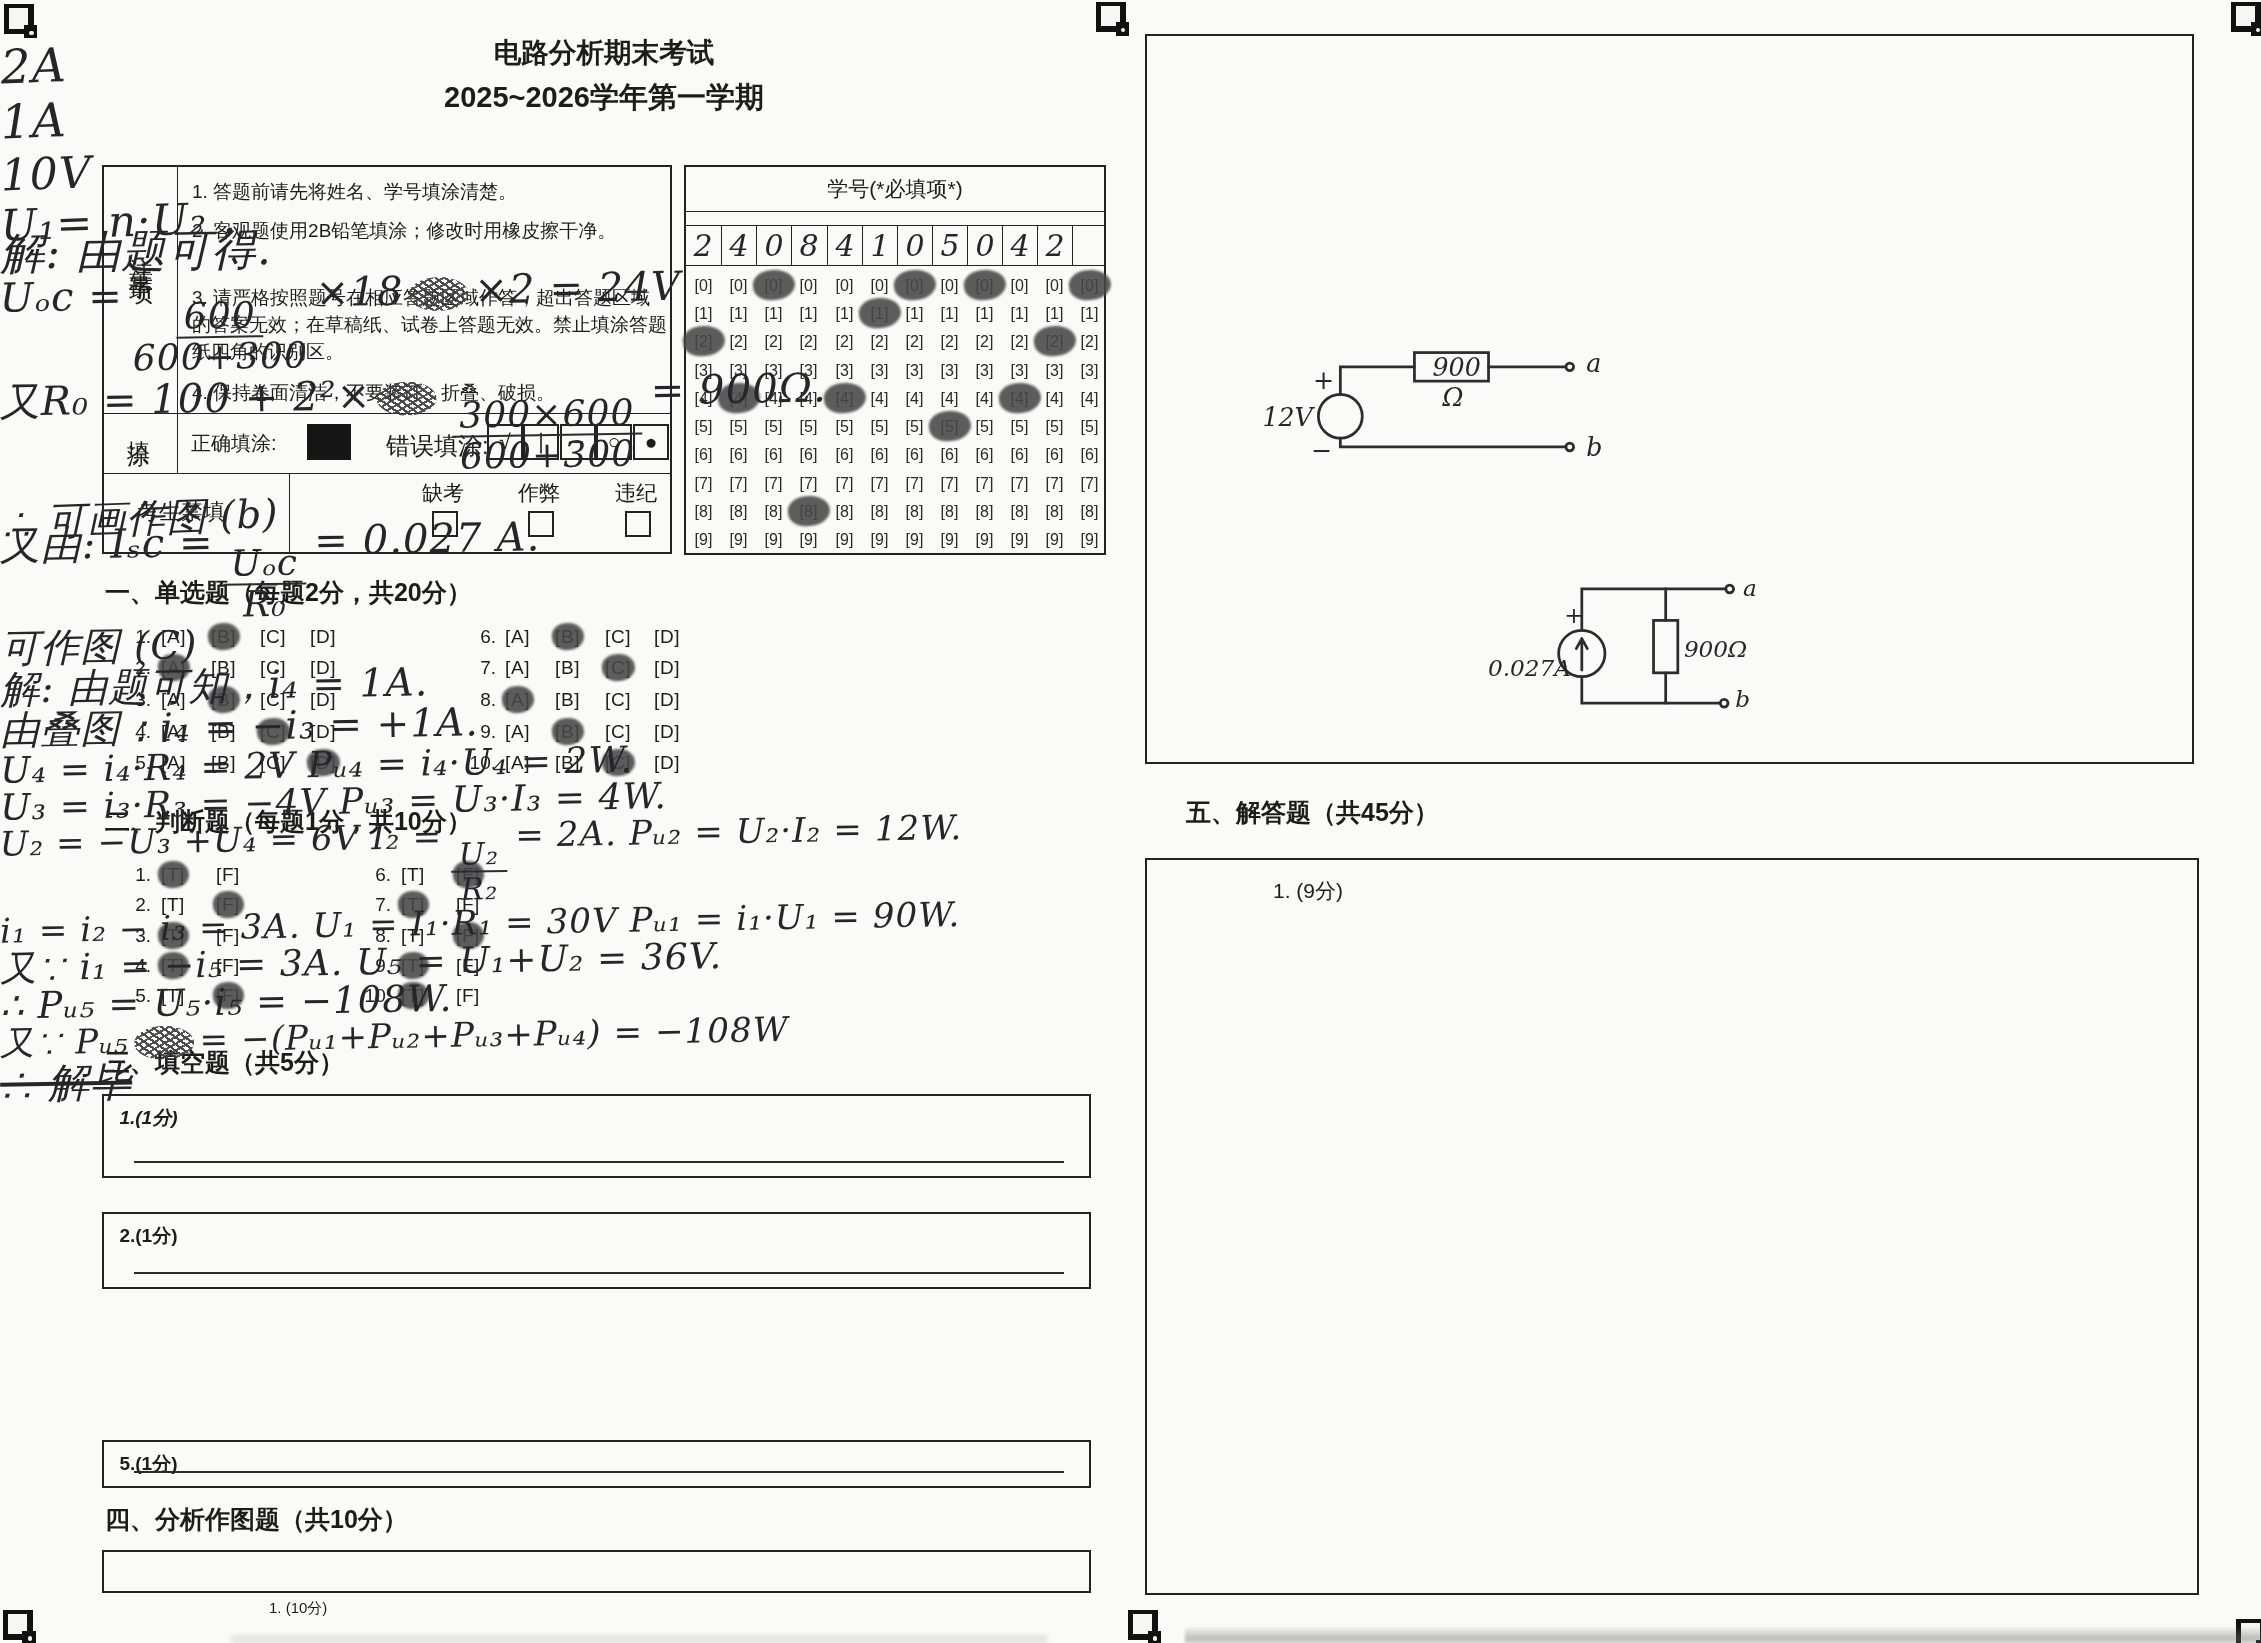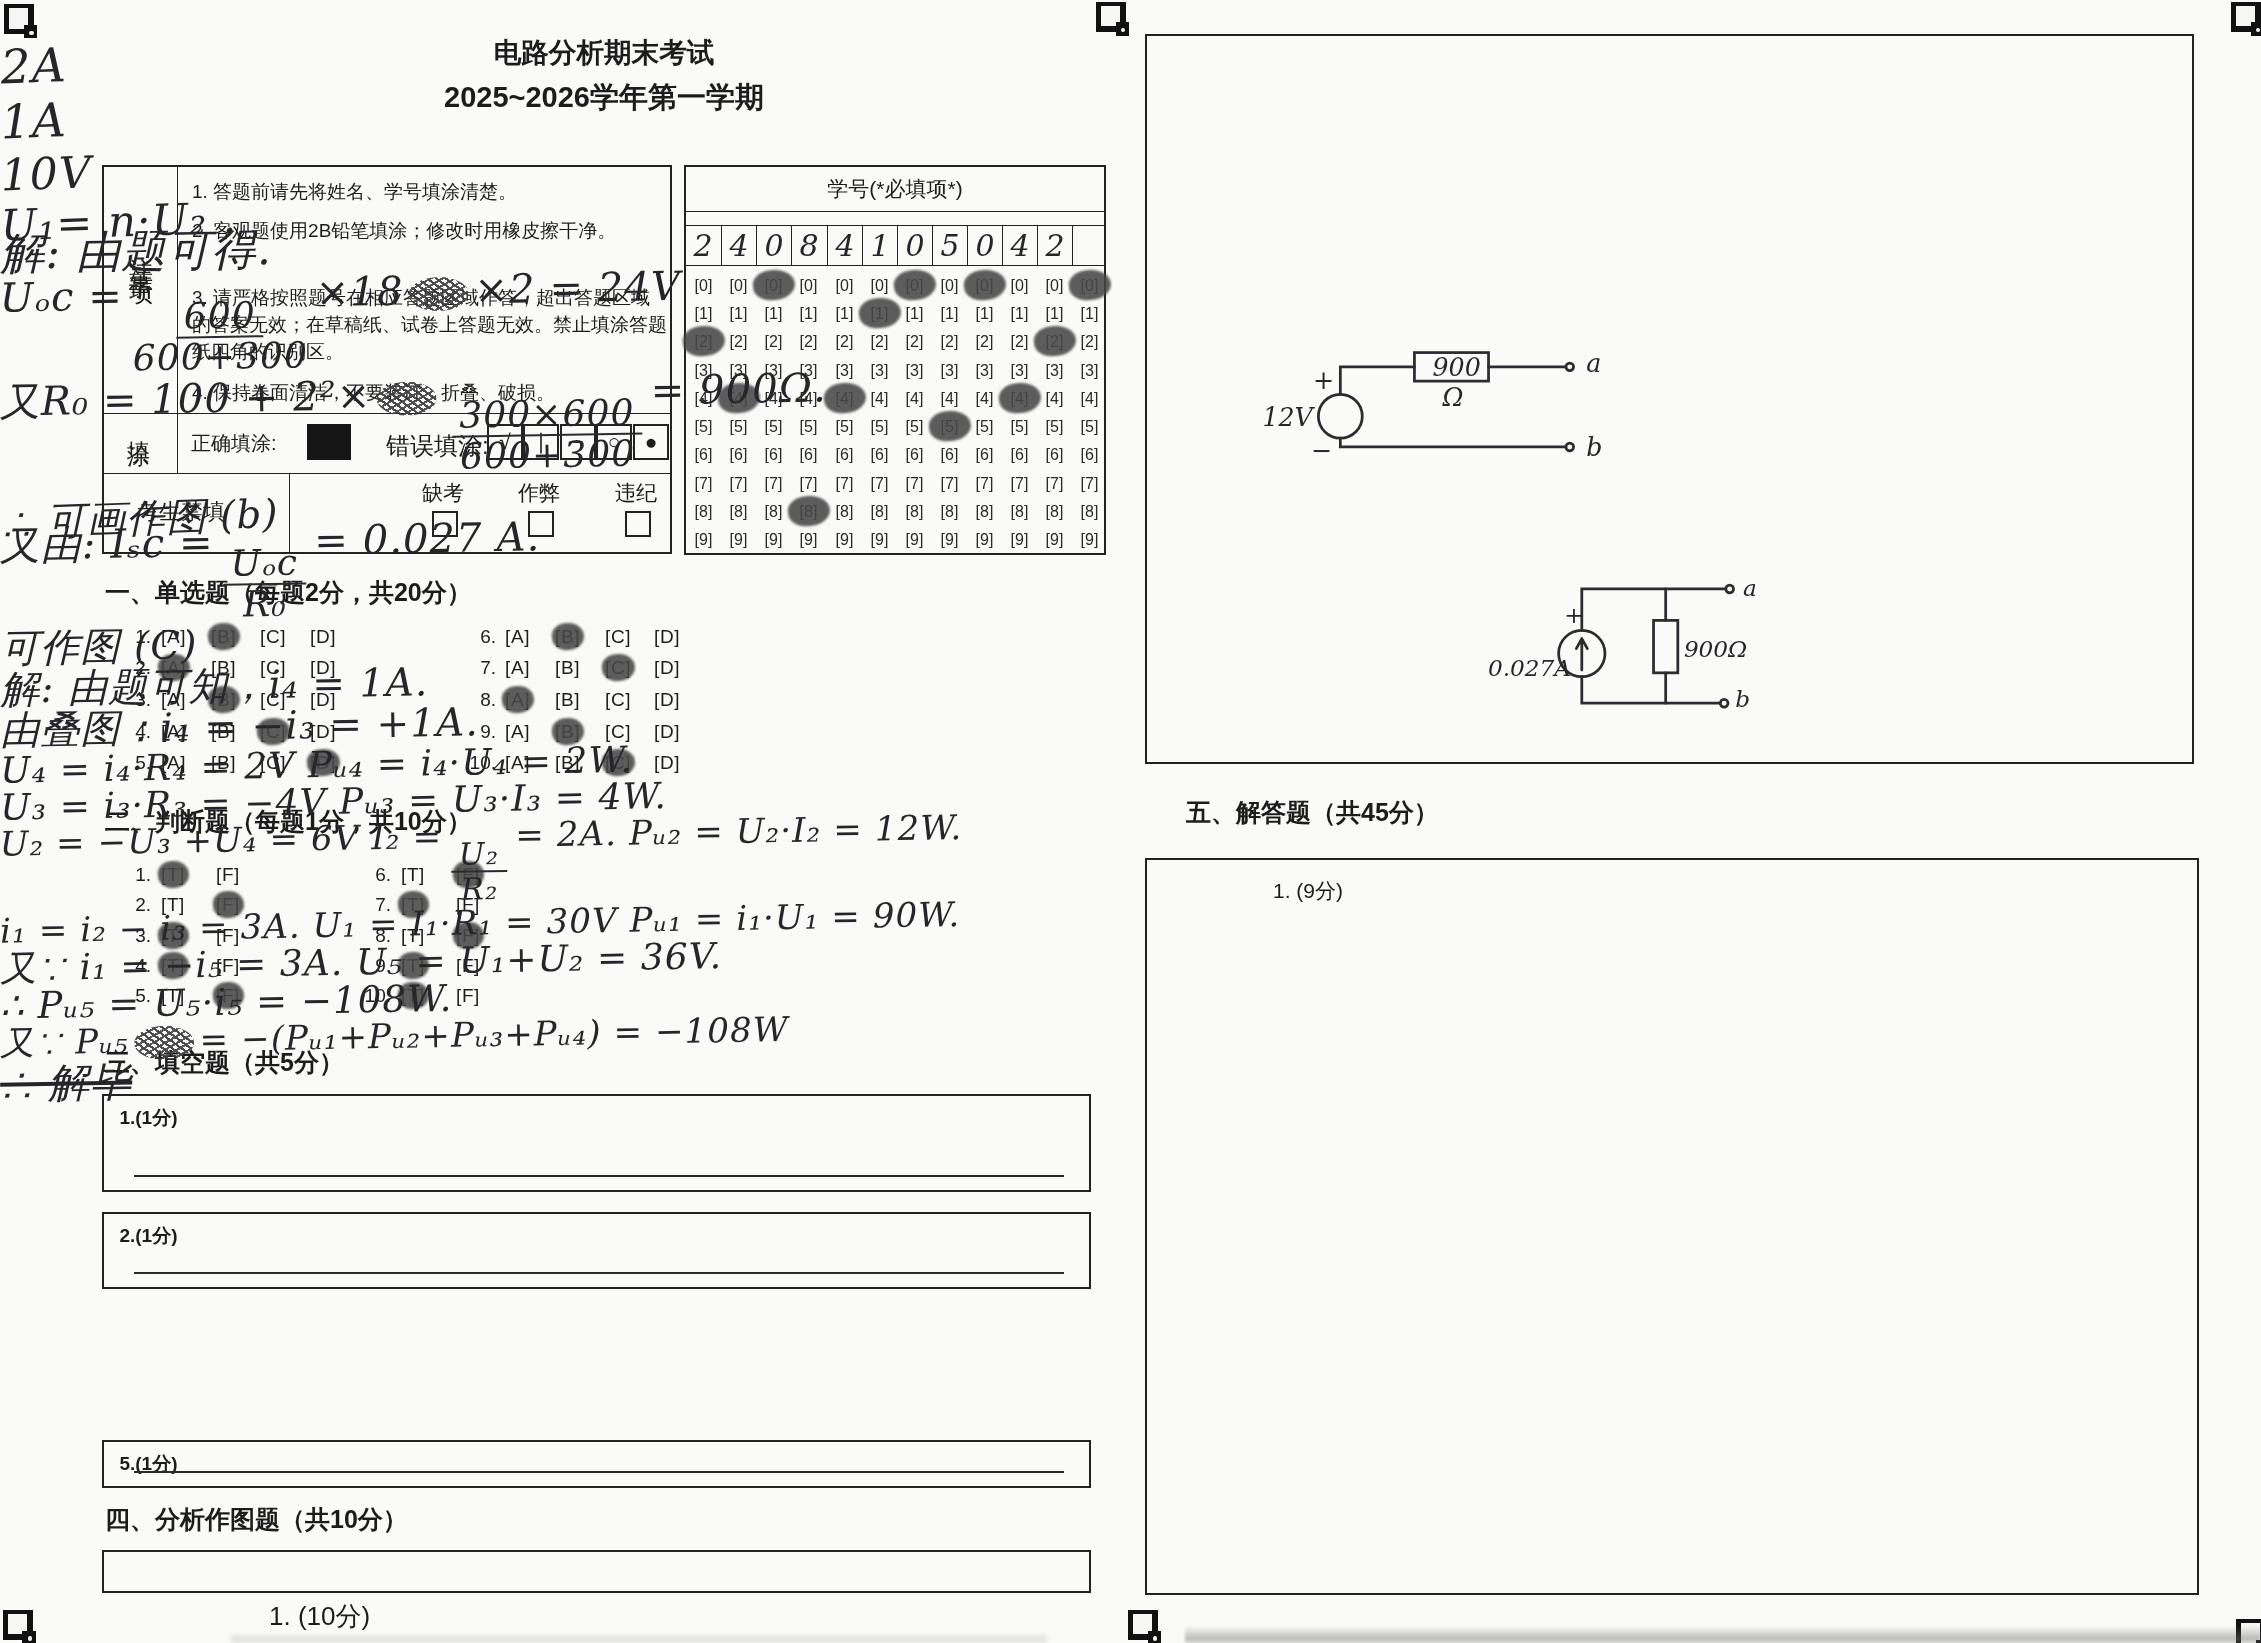--- a/index.html
+++ b/index.html
@@ -264,21 +264,21 @@
       <div class="bub" style="left: 351px; top: 360px; width: 35px; height: 25px;">[9]</div>
       <div class="bub" style="left: 386px; top: 360px; width: 35px; height: 25px;">[9]</div>
     </div>
 
   <div class="h print" style="left:105px;top:576px">一、单选题（每题2分，共20分）</div>
   <div class="h print" style="left:105px;top:805px">二、判断题（每题1分，共10分）</div>
   <div class="h print" style="left:105px;top:1046px">三、填空题（共5分）</div>
   <div class="h print" style="left:105px;top:1503px">四、分析作图题（共10分）</div>
 
   <div class="box" style="left:102px;top:1550px;width:989px;height:43px"></div>
-  <div class="abs print" style="left:269px;top:1599px;font-size:26px">1. (10分)</div>
+  <div class="abs print" style="left:269px;top:1599px;font-size:15px">1. (10分)</div>
 
   <div class="box" style="left:1145px;top:34px;width:1049px;height:730px;border-width:2.2px"></div>
   <div class="h print" style="left:1186px;top:796px">五、解答题（共45分）</div>
   <div class="box" style="left:1145px;top:858px;width:1054px;height:737px;border-width:2.8px"></div>
   <div class="abs print" style="left:1273px;top:877px;font-size:21px">1. (9分)</div>
 
   <svg class="abs" style="left:1257px;top:346px" width="485" height="118" viewBox="0 0 880 215">
     <g stroke="#2c2c30" stroke-width="5" fill="none" stroke-linecap="round">
       <circle cx="150" cy="128" r="40"></circle>
       <path d="M150 88 L150 38 L285 38"></path>
@@ -396,21 +396,21 @@
     <div class="opt" style="left: 456px; top: 894px;">[F]</div>
     <div class="qnum print" style="left: 347px; top: 925px;">8.</div>
     <div class="opt" style="left: 401px; top: 925px;">[T]</div>
     <div class="opt filled" style="left: 456px; top: 925px;">[F]</div>
     <div class="qnum print" style="left: 347px; top: 955px;">9.</div>
     <div class="opt filled" style="left: 401px; top: 955px;">[T]</div>
     <div class="opt" style="left: 456px; top: 955px;">[F]</div>
     <div class="qnum print" style="left: 347px; top: 985px;">10.</div>
     <div class="opt filled" style="left: 401px; top: 985px;">[T]</div>
     <div class="opt" style="left: 456px; top: 985px;">[F]</div>
-    <div class="box blank-box" style="top: 1094px; height: 98px;">
+    <div class="box blank-box" style="top: 1094px; height: 84px; font-style: italic;">
       <div class="blank-label print">1.(1分)</div>
       <div class="blank-line"></div>
     </div>
     <div class="hw" style="left: 207px; top: 1103px; font-size: 47px; transform: rotate(-2deg);">2A</div>
     <div class="box blank-box" style="top: 1185px; height: 77px; margin-top: 27px;">
       <div class="blank-label print">2.(1分)</div>
       <div class="blank-line"></div>
     </div>
     <div class="hw" style="left: 179px; top: 1196px; font-size: 47px; transform: rotate(-2deg);">1A</div>
     <div class="hw" style="left: 179px; top: 1291px; font-size: 44px; transform: rotate(-2deg);">10V</div>

